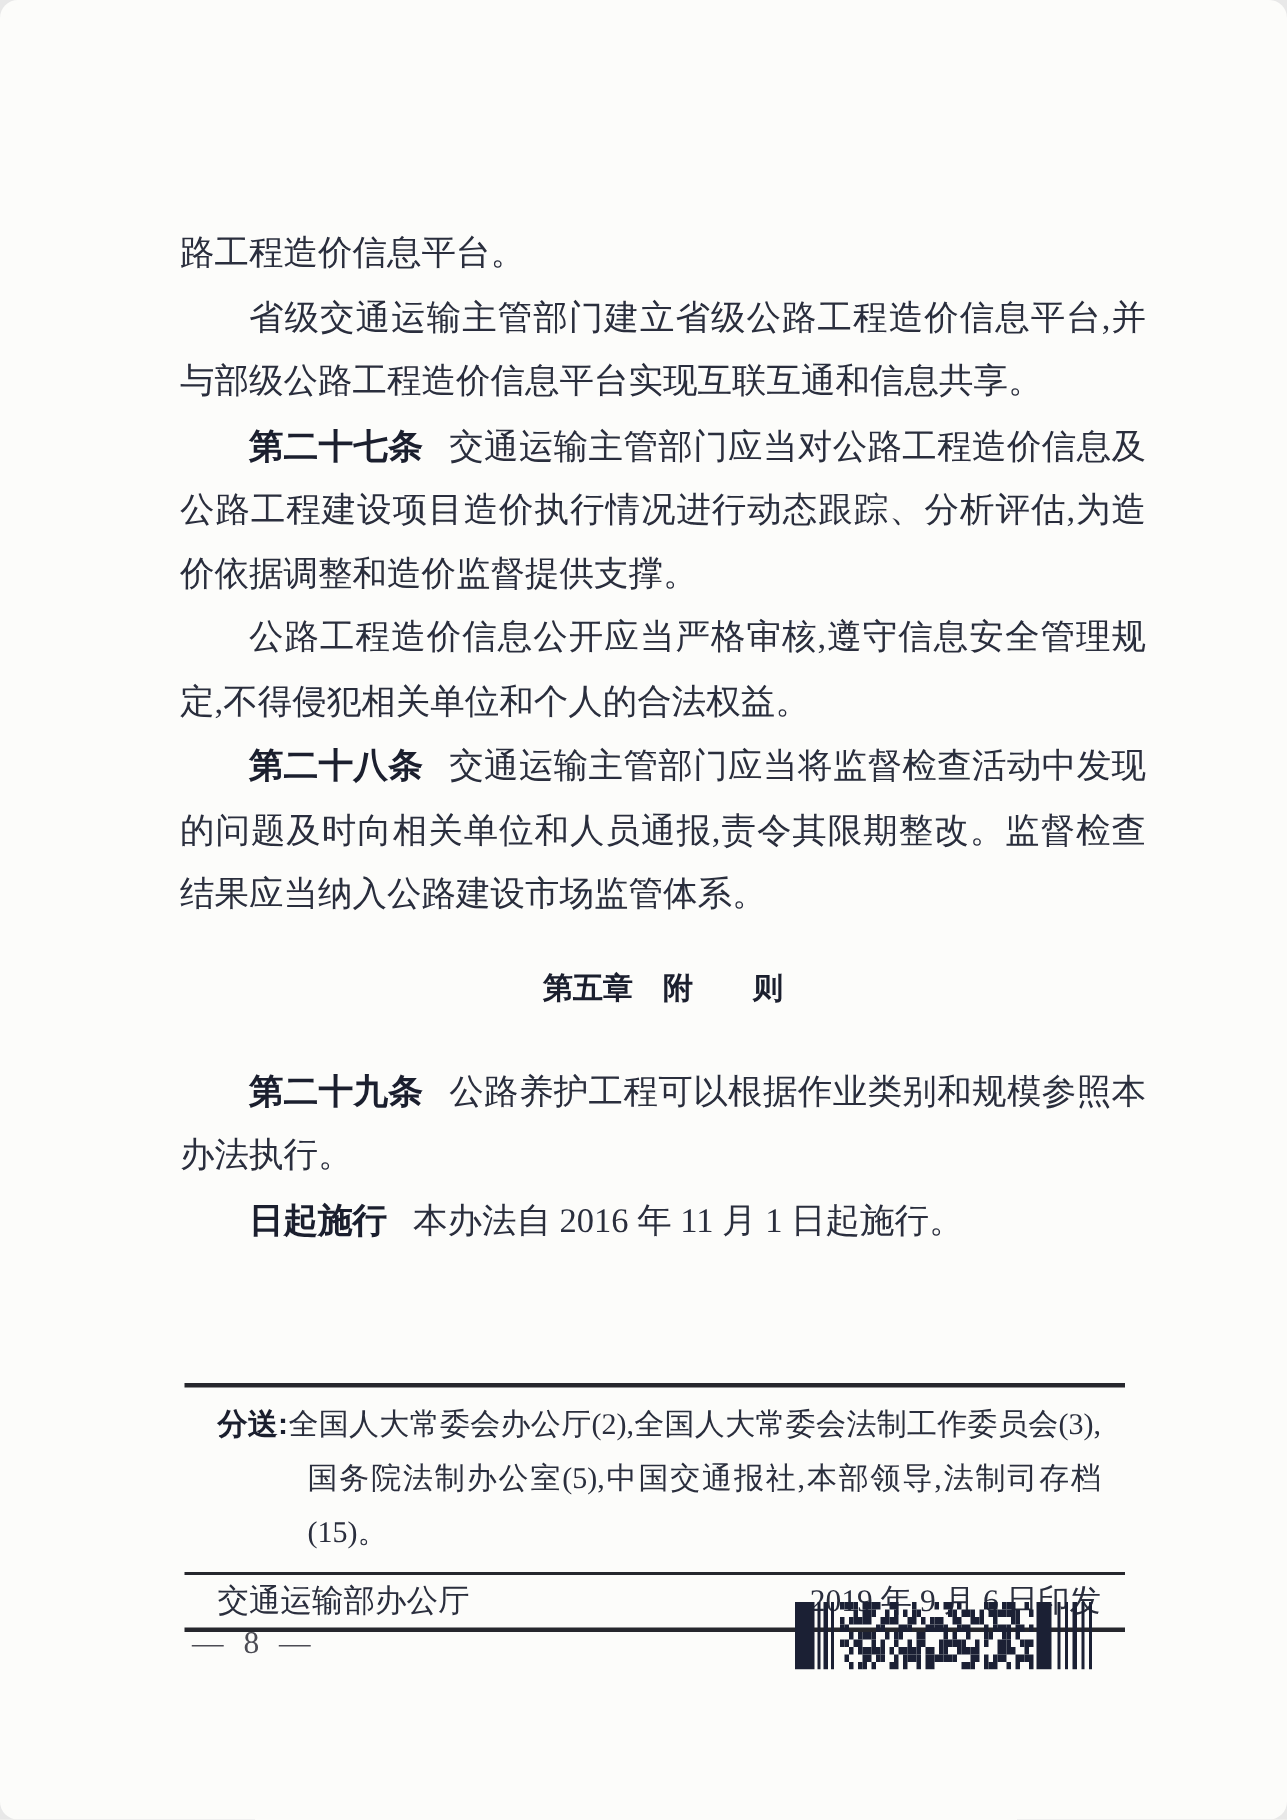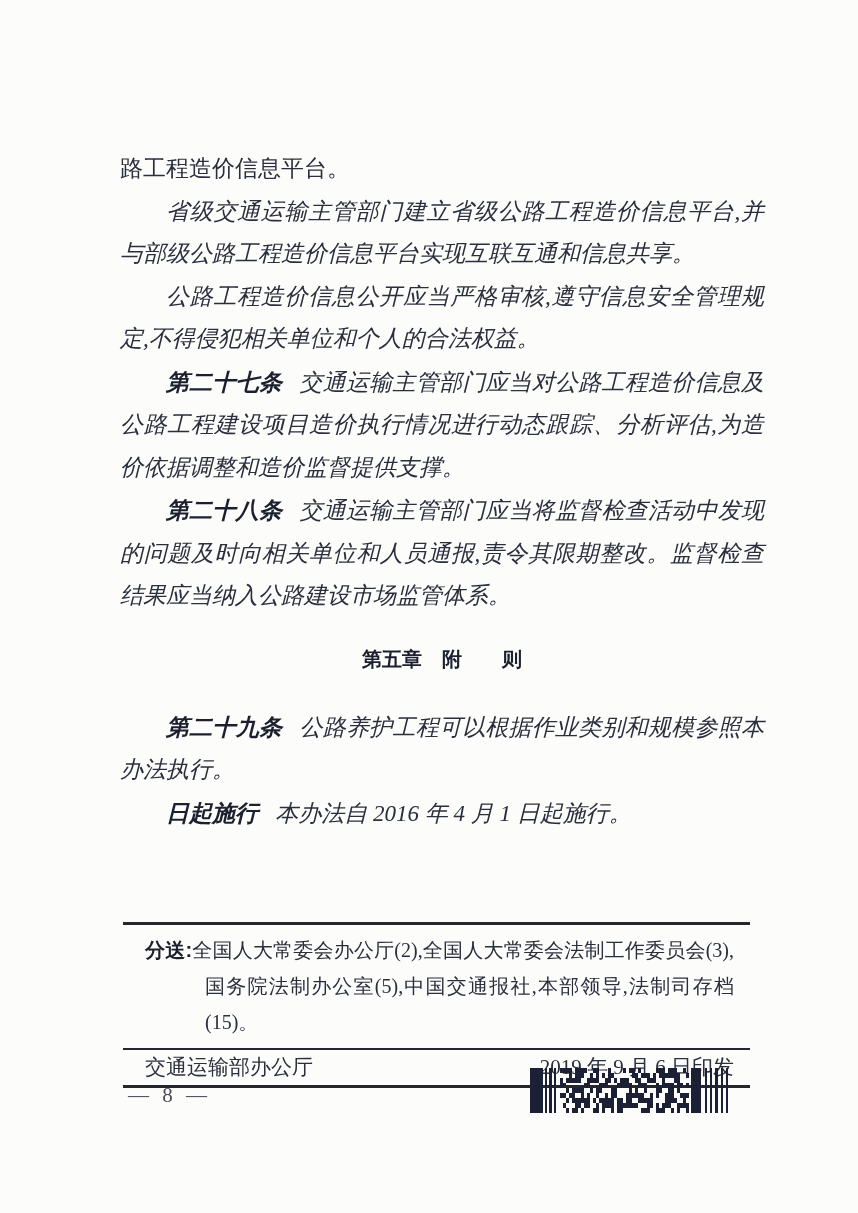--- a/index.html
+++ b/index.html
@@ -5,36 +5,37 @@
   html, body { margin: 0; padding: 0; background: #e8e8e8; }
   .page {
     position: relative;
     width: 858px;
     height: 1213px;
     margin: 0 auto;
     background: var(--paper, #fcfcfa);
     overflow: hidden;
     font-family: "Liberation Serif", "DejaVu Serif", serif;
     color: var(--ink, #2a2e3d);
+    border-radius: 12px;
   }
   .content {
     position: absolute;
     left: 120px;
     top: 148px;
     width: 644px;
   }
   .content p {
     margin: 0;
     font-size: 23px;
     line-height: 42.5px;
     text-align: justify;
     text-justify: inter-ideograph;
     letter-spacing: 0;
   }
-  .content p.indent { text-indent: 2em; font-style: italic; }
+  .content p.indent { text-indent: 2em; }
   .lead {
     font-family: "Liberation Sans", "DejaVu Sans", sans-serif;
     font-weight: 700;
     color: var(--ink-bold, #1b1f2e);
     margin-right: 0.75em;
   }
   .chapter {
     margin: 18px 0 24px 0;
     font-family: "Liberation Sans", "DejaVu Sans", sans-serif;
     font-weight: 700;
@@ -93,26 +94,26 @@
   }
 </style>
 </head>
 <body>
 
 <div class="page">
 
   <main class="content">
     <p>路工程造价信息平台。</p>
     <p class="indent">省级交通运输主管部门建立省级公路工程造价信息平台,并与部级公路工程造价信息平台实现互联互通和信息共享。</p>
+    <p class="indent"><span class="lead">第二十七条</span><span>交通运输主管部门应当对公路工程造价信息及公路工程建设项目造价执行情况进行动态跟踪、分析评估,为造价依据调整和造价监督提供支撑。</span></p>
     <p class="indent">公路工程造价信息公开应当严格审核,遵守信息安全管理规定,不得侵犯相关单位和个人的合法权益。</p>
-    <p class="indent"><span class="lead">第二十七条</span><span>交通运输主管部门应当对公路工程造价信息及公路工程建设项目造价执行情况进行动态跟踪、分析评估,为造价依据调整和造价监督提供支撑。</span></p>
     <p class="indent"><span class="lead">第二十八条</span><span>交通运输主管部门应当将监督检查活动中发现的问题及时向相关单位和人员通报,责令其限期整改。监督检查结果应当纳入公路建设市场监管体系。</span></p>
     <h2 class="chapter">第五章　附　　则</h2>
     <p class="indent"><span class="lead">第二十九条</span><span>公路养护工程可以根据作业类别和规模参照本办法执行。</span></p>
-    <p class="indent"><span class="lead">日起施行</span><span>本办法自 2016 年 4 月 1 日起施行。</span></p>
+    <p class="indent"><span class="lead">日起施行</span><span>本办法自 2016 年 11 月 1 日起施行。</span></p>
   </main>
 
   <footer class="footer">
     <div class="rule rule-top"></div>
     <div class="dist"><span class="dist-label">分送:</span><span>全国人大常委会办公厅(2),全国人大常委会法制工作委员会(3),国务院法制办公室(5),中国交通报社,本部领导,法制司存档(15)。</span></div>
     <div class="rule rule-mid"></div>
     <div class="issuer-row">
       <span>交通运输部办公厅</span>
       <span>2019 年 9 月 6 日印发</span>
     </div>

